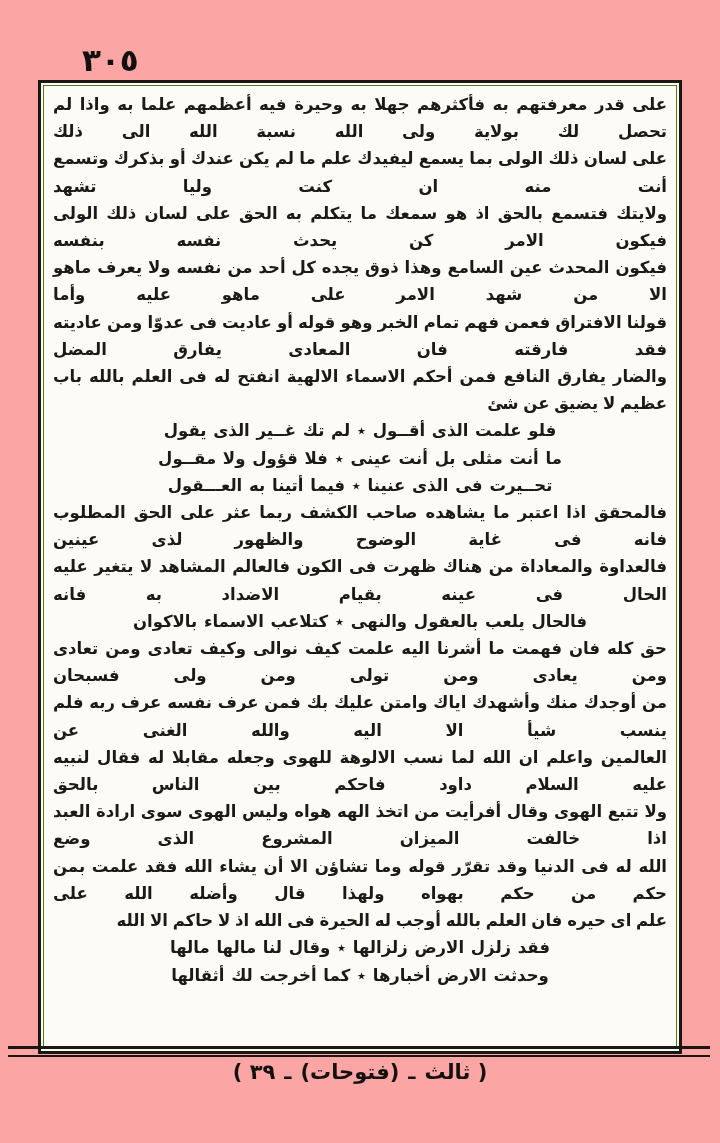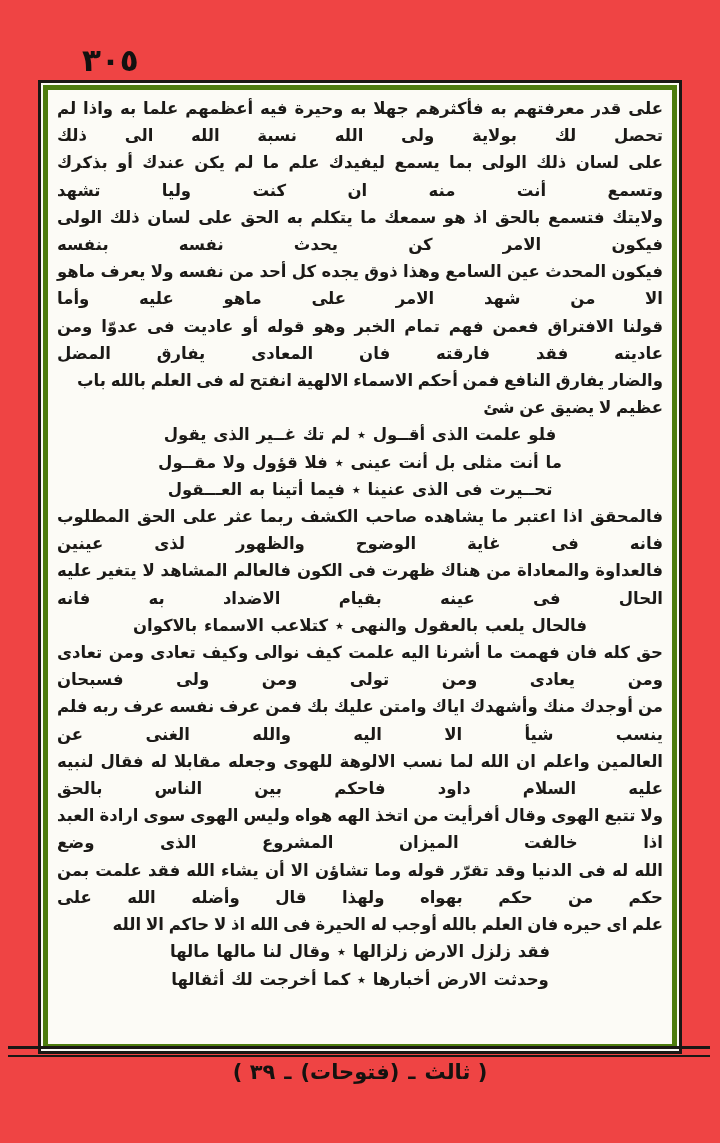--- a/index.html
+++ b/index.html
@@ -4,21 +4,21 @@
 <style>
   html, body {
     margin: 0;
     padding: 0;
     background: #ffffff;
   }
   .page {
     position: relative;
     width: 720px;
     height: 1143px;
-    background: #ef4444;
+    background: #fca5a5;
     font-family: "DejaVu Sans", sans-serif;
     color: #171513;
     overflow: hidden;
   }
   .page-number {
     position: absolute;
     top: 42px;
     left: 82px;
     font-size: 31px;
     font-weight: bold;
@@ -31,39 +31,38 @@
     top: 80px;
     width: 644px;
     height: 974px;
     border: 3px solid #1a1815;
     box-sizing: border-box;
     background: #fcfbf6;
   }
   .frame-inner {
     position: absolute;
     inset: 2px;
-    border: 5px solid #4d7c0f;
+    border: 1px solid #4d7c0f;
     box-sizing: border-box;
     padding: 5px 9px 4px 9px;
     overflow: hidden;
   }
   .body-text {
     direction: rtl;
     font-size: 16.5px;
     line-height: 27.2px;
     font-weight: bold;
     color: #1c1a17;
   }
   .line {
     text-align: justify;
     text-align-last: justify;
     word-spacing: -1px;
   }
   .line.short {
-    text-align: right;
     text-align-last: right;
   }
   .line.verse {
     text-align-last: center;
     word-spacing: 1px;
   }
   .bottom-rule {
     position: absolute;
     left: 8px;
     top: 1046px;

